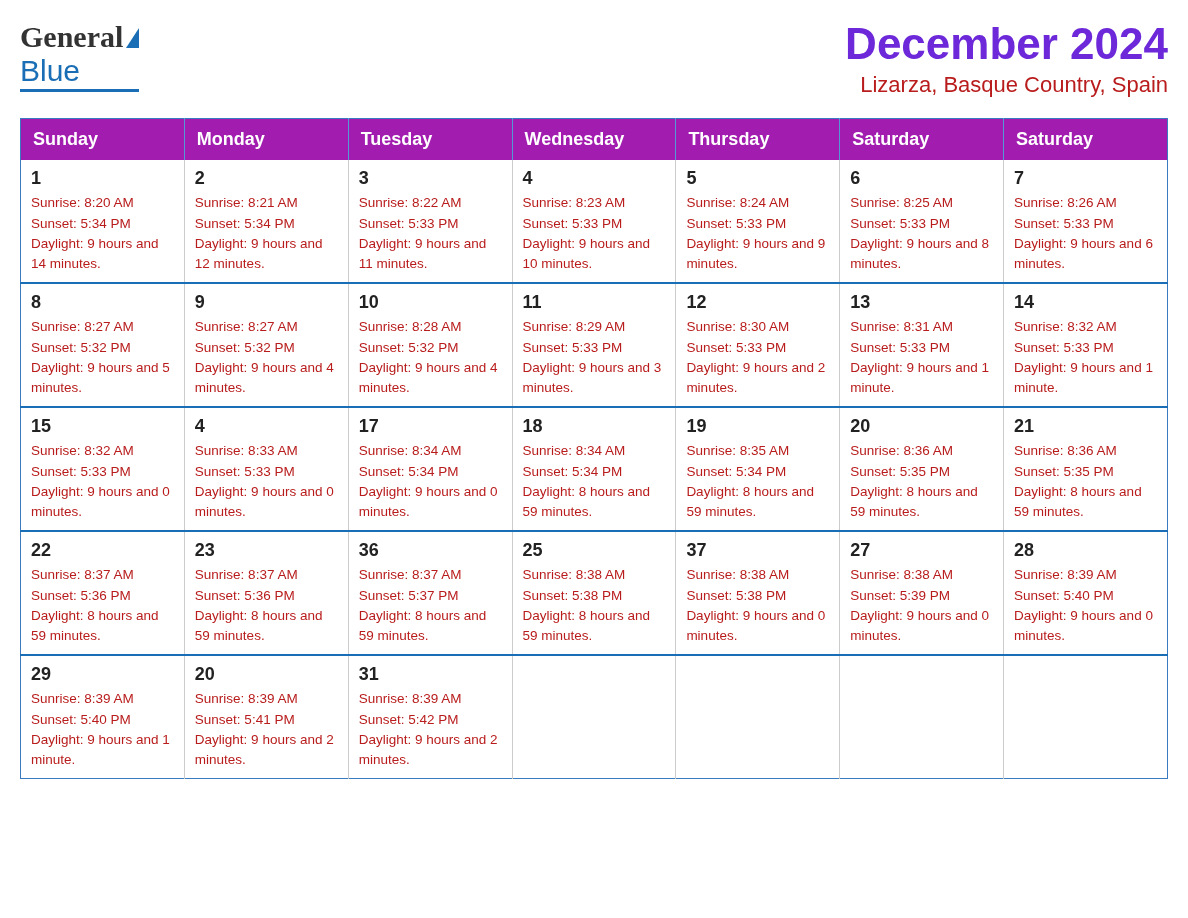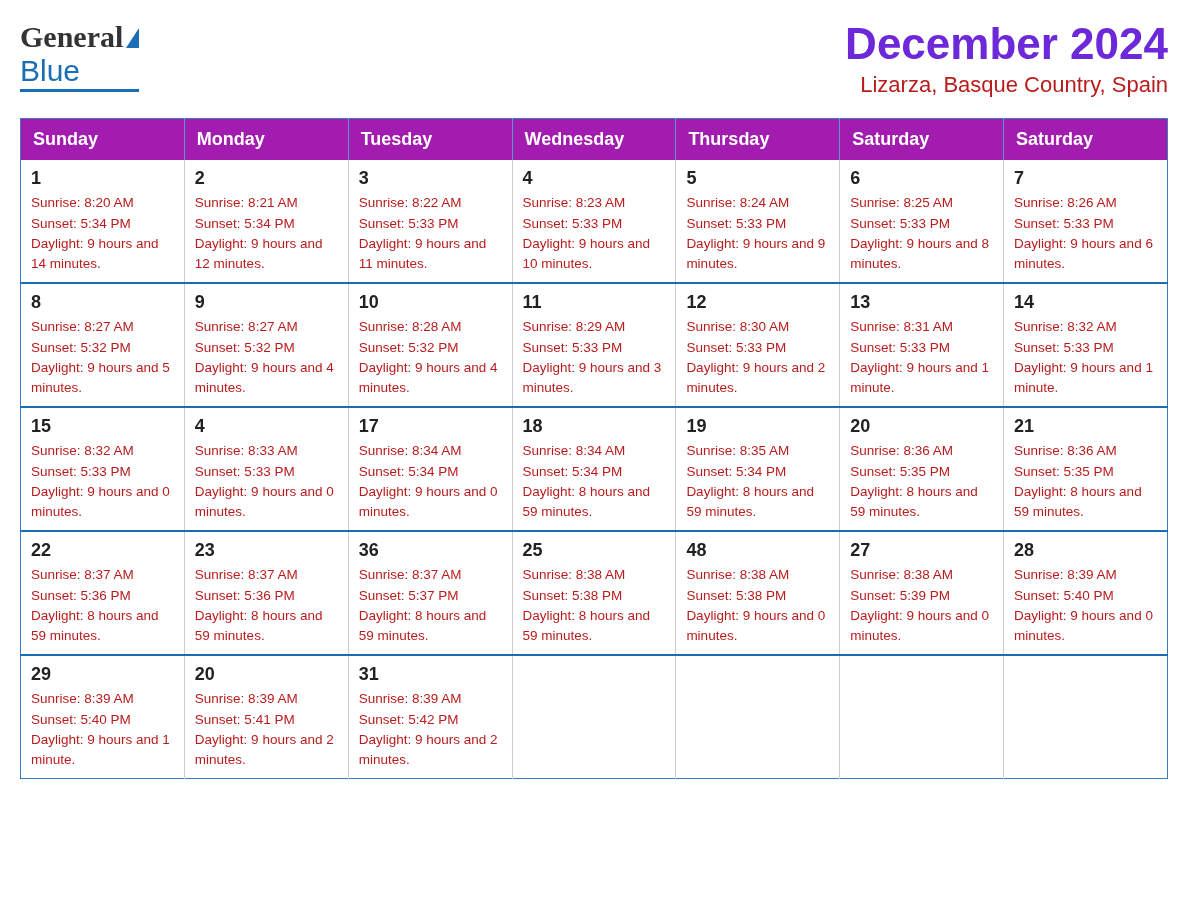--- a/index.html
+++ b/index.html
@@ -238,21 +238,21 @@
         </td>
         <td>
           <span class="day-num">36</span>
           <span class="day-info">Sunrise: 8:37 AM<br>Sunset: 5:37 PM<br>Daylight: 8 hours and 59 minutes.</span>
         </td>
         <td>
           <span class="day-num">25</span>
           <span class="day-info">Sunrise: 8:38 AM<br>Sunset: 5:38 PM<br>Daylight: 8 hours and 59 minutes.</span>
         </td>
         <td>
-          <span class="day-num">48</span>
+          <span class="day-num">37</span>
           <span class="day-info">Sunrise: 8:38 AM<br>Sunset: 5:38 PM<br>Daylight: 9 hours and 0 minutes.</span>
         </td>
         <td>
           <span class="day-num">27</span>
           <span class="day-info">Sunrise: 8:38 AM<br>Sunset: 5:39 PM<br>Daylight: 9 hours and 0 minutes.</span>
         </td>
         <td>
           <span class="day-num">28</span>
           <span class="day-info">Sunrise: 8:39 AM<br>Sunset: 5:40 PM<br>Daylight: 9 hours and 0 minutes.</span>
         </td>

